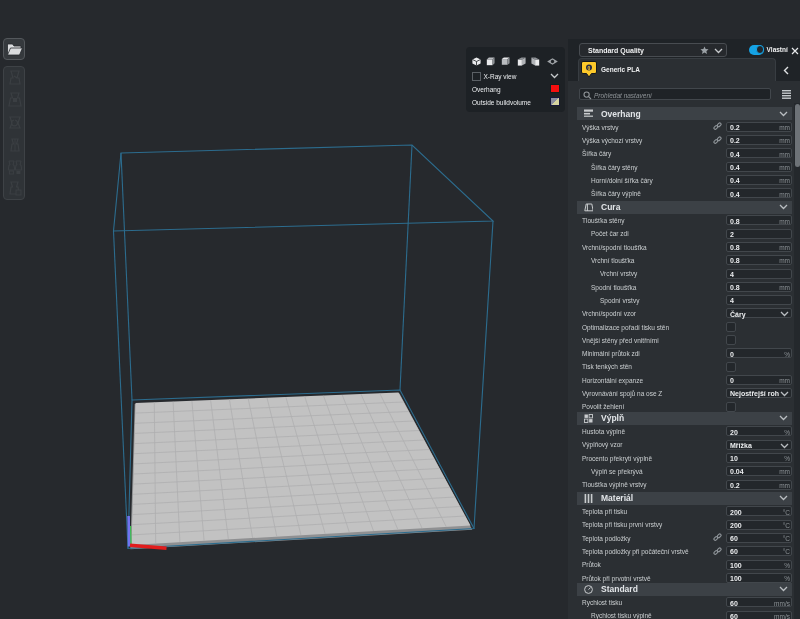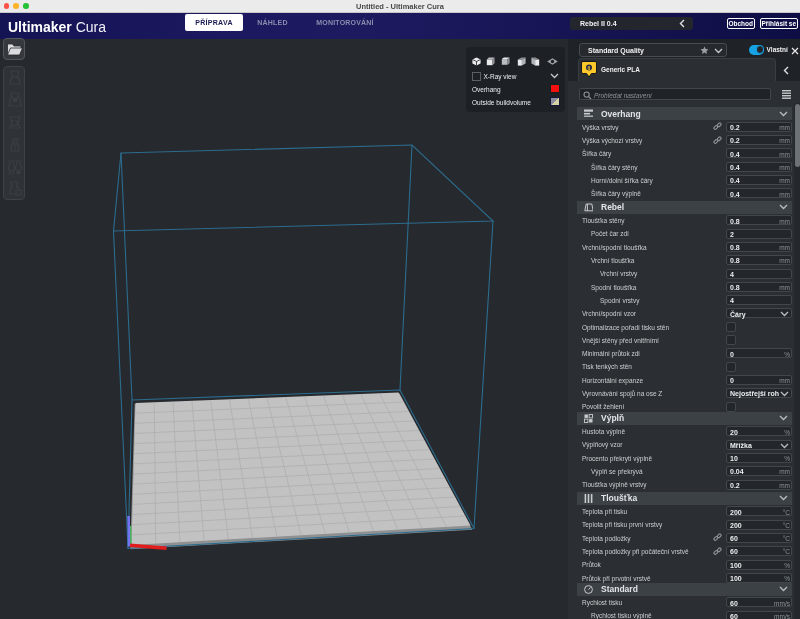--- a/index.html
+++ b/index.html
@@ -2,41 +2,21 @@
 <html><head><meta charset="utf-8">
 <style>
   html,body{margin:0;padding:0;width:800px;height:619px;overflow:hidden;
     font-family:"Liberation Sans",sans-serif;background:#26292d;}
   .abs{position:absolute;white-space:nowrap;}
   *{box-sizing:border-box;}
 </style></head>
 <body>
 <div class="abs" style="left:0;top:0;width:800px;height:619px;background:#26292d">
 
-<div class="abs" style="left:0;top:0;width:800px;height:12.5px;background:#ebebeb;border-bottom:0.5px solid #c8c8c8">
-  <div class="abs" style="left:3.6px;top:3.4px;width:5.4px;height:5.4px;border-radius:50%;background:#fd5249"></div>
-  <div class="abs" style="left:13.4px;top:3.4px;width:5.4px;height:5.4px;border-radius:50%;background:#fdb328"></div>
-  <div class="abs" style="left:23.2px;top:3.4px;width:5.4px;height:5.4px;border-radius:50%;background:#24c238"></div>
-  <div class="abs" style="left:0;top:0;width:800px;height:12.5px;line-height:13px;text-align:center;font-size:7.5px;font-weight:bold;color:#47484a">Untitled - Ultimaker Cura</div>
-</div>
-
-<div class="abs" style="left:0;top:12.5px;width:800px;height:26.5px;background:linear-gradient(90deg,#141353 0%,#1c1960 28%,#1d1a60 46%,#0e0e45 100%)">
-  <div class="abs" style="left:8px;top:6px;height:16px;line-height:16px;font-size:14px;color:#ffffff;white-space:nowrap"><b>Ultimaker</b> <span style="font-weight:normal;color:#f2f2f8">C</span><span style="font-weight:normal;color:#f2f2f8">ura</span></div>
-  <div class="abs" style="left:185px;top:1.5px;width:58px;height:17px;background:#ffffff;border-radius:2px;text-align:center;line-height:17px;font-size:7px;font-weight:bold;color:#1a1a52;letter-spacing:0.3px">PŘÍPRAVA</div>
-  <div class="abs" style="left:250px;top:1.5px;width:45px;height:17px;text-align:center;line-height:17px;font-size:7px;font-weight:bold;color:#8c8cae;letter-spacing:0.2px">NÁHLED</div>
-  <div class="abs" style="left:305px;top:1.5px;width:80px;height:17px;text-align:center;line-height:17px;font-size:7px;font-weight:bold;color:#8c8cae;letter-spacing:0.2px">MONITOROVÁNÍ</div>
-  <div class="abs" style="left:570px;top:4px;width:123px;height:13.5px;background:#24262d;border-radius:3px">
-    <div class="abs" style="left:10px;top:0;height:13.5px;line-height:14px;font-size:7px;font-weight:bold;color:#f2f3f4">Rebel II 0.4</div>
-    <svg width="6" height="9" viewBox="0 0 6 9" style="position:absolute;left:109px;top:2.5px">
-          <path d="M5,1 L1.5,4.5 L5,8" stroke="#dfe1e3" stroke-width="1.4" fill="none"></path>
-        </svg>
-  </div>
-  <div class="abs" style="left:726.5px;top:5px;width:28.5px;height:11.5px;border:1px solid #ffffff;border-radius:2px;text-align:center;line-height:10.5px;font-size:6.5px;font-weight:bold;color:#ffffff">Obchod</div>
-  <div class="abs" style="left:759.5px;top:5px;width:38.5px;height:11.5px;border:1px solid #ffffff;border-radius:2px;text-align:center;line-height:10.5px;font-size:6.5px;font-weight:bold;color:#ffffff;white-space:nowrap">Přihlásit se</div>
-</div>
+
 
 <svg width="568" height="580" viewBox="0 39 568 580" style="position:absolute;left:0;top:39px">
 <polygon points="134.7,404.0 399.5,393.5 472.3,529.7 130.3,549.2" fill="#8f9092"></polygon>
 <polygon points="135.5,403.0 398.5,392.5 470.5,525.5 131.5,545.0" fill="#c2c2c2"></polygon>
 <clipPath id="pc">
         <polygon points="135.5,403.0 398.5,392.5 470.5,525.5 131.5,545.0"></polygon>
       </clipPath>
 <g clip-path="url(#pc)" stroke="#aeaeb0" stroke-width="0.8">
 <line x1="154.3" y1="402.2" x2="155.7" y2="543.6"></line>
 <line x1="135.2" y1="413.1" x2="403.6" y2="402.0"></line>
@@ -255,21 +235,21 @@
 <div style="position:absolute;left:725.5px;top:188.3px;width:66px;height:10px;background:#23272b;border:1px solid #42474c;border-radius:2px"></div>
 <div style="position:absolute;left:730px;top:187.5px;width:60px;height:13px;line-height:13px;font-size:7px;font-weight:bold;color:#eceef0;white-space:nowrap">0.4</div>
 <div style="position:absolute;left:724px;top:187.5px;width:66px;height:13px;line-height:13px;font-size:6.5px;color:#8d9397;text-align:right">mm</div>
 <div style="position:absolute;left:577px;top:200.5px;width:215px;height:13px;background:#3c4146"></div>
 <svg width="9" height="9" viewBox="0 0 9 9" style="position:absolute;left:584px;top:202.5px">
         <g fill="none" stroke="#c9ccce" stroke-width="1">
           <path d="M2.2,1 h5.6 l1.4,6.8 h-8.4 z"></path>
           <path d="M3.4,1 v7"></path>
         </g>
       </svg>
-<div style="position:absolute;left:601px;top:201.0px;width:150px;height:13px;line-height:13px;font-size:8.5px;font-weight:bold;color:#e2e5e8">Rebel</div>
+<div style="position:absolute;left:601px;top:201.0px;width:150px;height:13px;line-height:13px;font-size:8.5px;font-weight:bold;color:#e2e5e8">Cura</div>
 <svg width="9" height="6" viewBox="0 0 9 6" style="position:absolute;left:779.0px;top:204.0px">
         <path d="M1,1 L4.5,4.5 L8,1" stroke="#b9bdc1" stroke-width="1.3" fill="none"></path>
       </svg>
 <div style="position:absolute;left:582px;top:214.1px;width:128px;height:13px;line-height:13px;font-size:6.5px;color:#ccd0d2">Tloušťka stěny</div>
 <div style="position:absolute;left:725.5px;top:215.3px;width:66px;height:10px;background:#23272b;border:1px solid #42474c;border-radius:2px"></div>
 <div style="position:absolute;left:730px;top:214.5px;width:60px;height:13px;line-height:13px;font-size:7px;font-weight:bold;color:#eceef0;white-space:nowrap">0.8</div>
 <div style="position:absolute;left:724px;top:214.5px;width:66px;height:13px;line-height:13px;font-size:6.5px;color:#8d9397;text-align:right">mm</div>
 <div style="position:absolute;left:591px;top:227.4px;width:119px;height:13px;line-height:13px;font-size:6.5px;color:#ccd0d2">Počet čar zdi</div>
 <div style="position:absolute;left:725.5px;top:228.6px;width:66px;height:10px;background:#23272b;border:1px solid #42474c;border-radius:2px"></div>
 <div style="position:absolute;left:730px;top:227.8px;width:60px;height:13px;line-height:13px;font-size:7px;font-weight:bold;color:#eceef0;white-space:nowrap">2</div>
@@ -355,21 +335,21 @@
 <div style="position:absolute;left:730px;top:478.7px;width:60px;height:13px;line-height:13px;font-size:7px;font-weight:bold;color:#eceef0;white-space:nowrap">0.2</div>
 <div style="position:absolute;left:724px;top:478.7px;width:66px;height:13px;line-height:13px;font-size:6.5px;color:#8d9397;text-align:right">mm</div>
 <div style="position:absolute;left:577px;top:491.5px;width:215px;height:13px;background:#3c4146"></div>
 <svg width="9" height="9" viewBox="0 0 9 9" style="position:absolute;left:584px;top:493.5px">
         <g fill="#c9ccce">
           <rect x="0.6" y="0" width="1.6" height="9"></rect>
           <rect x="3.7" y="0" width="1.6" height="9"></rect>
           <rect x="6.8" y="0" width="1.6" height="9"></rect>
         </g>
       </svg>
-<div style="position:absolute;left:601px;top:492.0px;width:150px;height:13px;line-height:13px;font-size:8.5px;font-weight:bold;color:#e2e5e8">Tloušťka</div>
+<div style="position:absolute;left:601px;top:492.0px;width:150px;height:13px;line-height:13px;font-size:8.5px;font-weight:bold;color:#e2e5e8">Materiál</div>
 <svg width="9" height="6" viewBox="0 0 9 6" style="position:absolute;left:779.0px;top:495.0px">
         <path d="M1,1 L4.5,4.5 L8,1" stroke="#b9bdc1" stroke-width="1.3" fill="none"></path>
       </svg>
 <div style="position:absolute;left:582px;top:505.1px;width:128px;height:13px;line-height:13px;font-size:6.5px;color:#ccd0d2">Teplota při tisku</div>
 <div style="position:absolute;left:725.5px;top:506.3px;width:66px;height:10px;background:#23272b;border:1px solid #42474c;border-radius:2px"></div>
 <div style="position:absolute;left:730px;top:505.5px;width:60px;height:13px;line-height:13px;font-size:7px;font-weight:bold;color:#eceef0;white-space:nowrap">200</div>
 <div style="position:absolute;left:724px;top:505.5px;width:66px;height:13px;line-height:13px;font-size:6.5px;color:#8d9397;text-align:right">°C</div>
 <div style="position:absolute;left:582px;top:518.4px;width:128px;height:13px;line-height:13px;font-size:6.5px;color:#ccd0d2">Teplota při tisku první vrstvy</div>
 <div style="position:absolute;left:725.5px;top:519.6px;width:66px;height:10px;background:#23272b;border:1px solid #42474c;border-radius:2px"></div>
 <div style="position:absolute;left:730px;top:518.8px;width:60px;height:13px;line-height:13px;font-size:7px;font-weight:bold;color:#eceef0;white-space:nowrap">200</div>

